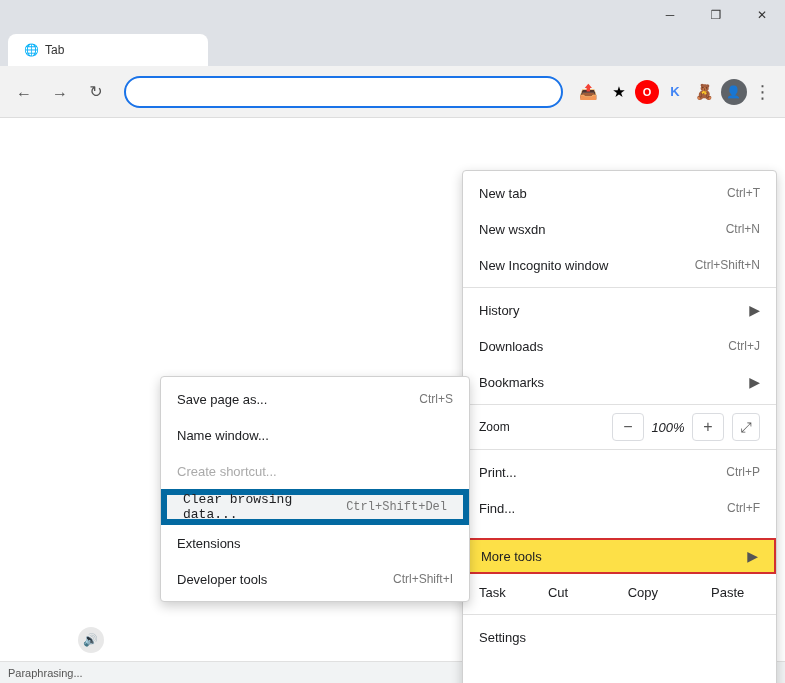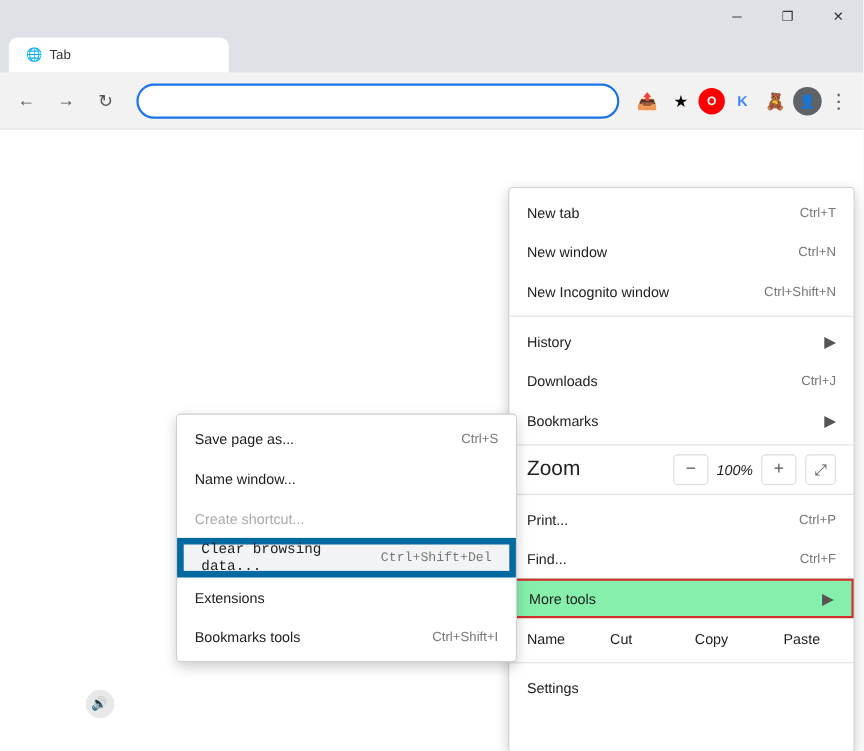--- a/index.html
+++ b/index.html
@@ -185,21 +185,21 @@
     }
 
     
     .zoom-row {
       height: 36px;
       display: flex;
       align-items: center;
       padding: 0 16px;
       gap: 0;
     }
-    .zoom-label { flex: 1; color: #202124; font-size: 19px; }
+    .zoom-label { flex: 1; color: #202124; font-size: 12px; }
     .zoom-btn {
       width: 32px;
       height: 28px;
       border: 1px solid #dadce0;
       background: white;
       border-radius: 4px;
       cursor: pointer;
       font-size: 16px;
       color: #555;
       display: flex;
@@ -244,21 +244,22 @@
       background: transparent;
       border-radius: 4px;
       cursor: pointer;
       font-size: 13px;
       color: #202124;
       text-align: center;
     }
 
     
     .menu-item.more-tools-highlighted {
-      background: #86efac;
+      background: #fde047;
+      margin-top: 12px;
     }
 
     
     .submenu {
       position: absolute;
       top: 258px;
       right: 315px;
       width: 310px;
       background: white;
       border: 1px solid #d0d0d0;
@@ -375,21 +376,21 @@
   <div class="scroll-indicator">🔊</div>
 
   <div class="main-menu">
 
     <div class="menu-item">
       <span>New tab</span>
       <span class="shortcut">Ctrl+T</span>
     </div>
 
     <div class="menu-item">
-      <span>New window</span>
+      <span>New wsxdn</span>
       <span class="shortcut">Ctrl+N</span>
     </div>
 
     <div class="menu-item">
       <span>New Incognito window</span>
       <span class="shortcut">Ctrl+Shift+N</span>
     </div>
     <div class="menu-sep"></div>
 
     <div class="menu-item">
@@ -427,21 +428,21 @@
       <span>Find...</span>
       <span class="shortcut">Ctrl+F</span>
     </div>
 
     <div class="menu-item more-tools-highlighted" style="position:relative; border: 2px solid #d32f2f;">
       <span>More tools</span>
       <span class="arrow">▶</span>
     </div>
 
     <div class="edit-row">
-      <span class="edit-label">Name</span>
+      <span class="edit-label">Task</span>
       <button class="edit-btn">Cut</button>
       <button class="edit-btn">Copy</button>
       <button class="edit-btn">Paste</button>
     </div>
     <div class="menu-sep"></div>
 
     <div class="menu-item">
       <span>Settings</span>
     </div>
 
@@ -471,18 +472,22 @@
       <span>Clear browsing data...</span>
       <span class="shortcut">Ctrl+Shift+Del</span>
     </div>
 
     <div class="submenu-item">
       <span>Extensions</span>
     </div>
 
 
     <div class="submenu-item">
-      <span>Bookmarks tools</span>
+      <span>Developer tools</span>
       <span class="shortcut">Ctrl+Shift+I</span>
     </div>
   </div>
 
+  <div class="status-bar">
+    <span>Paraphrasing...</span>
+    <span class="status-right">wsxdn.com</span>
+  </div>
 </div>
 
 </body></html>

